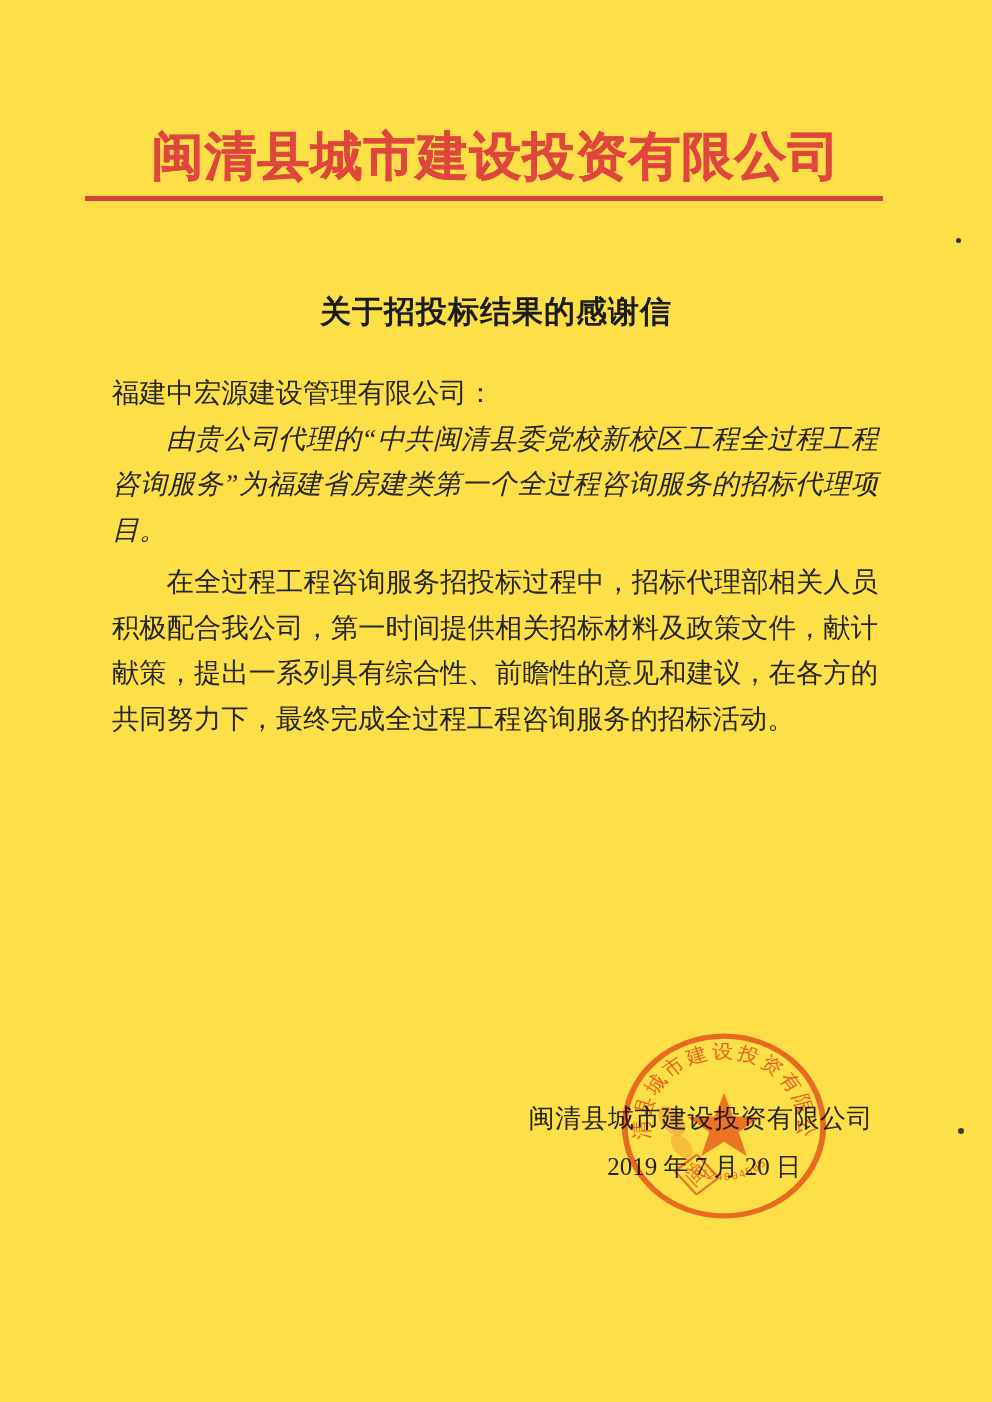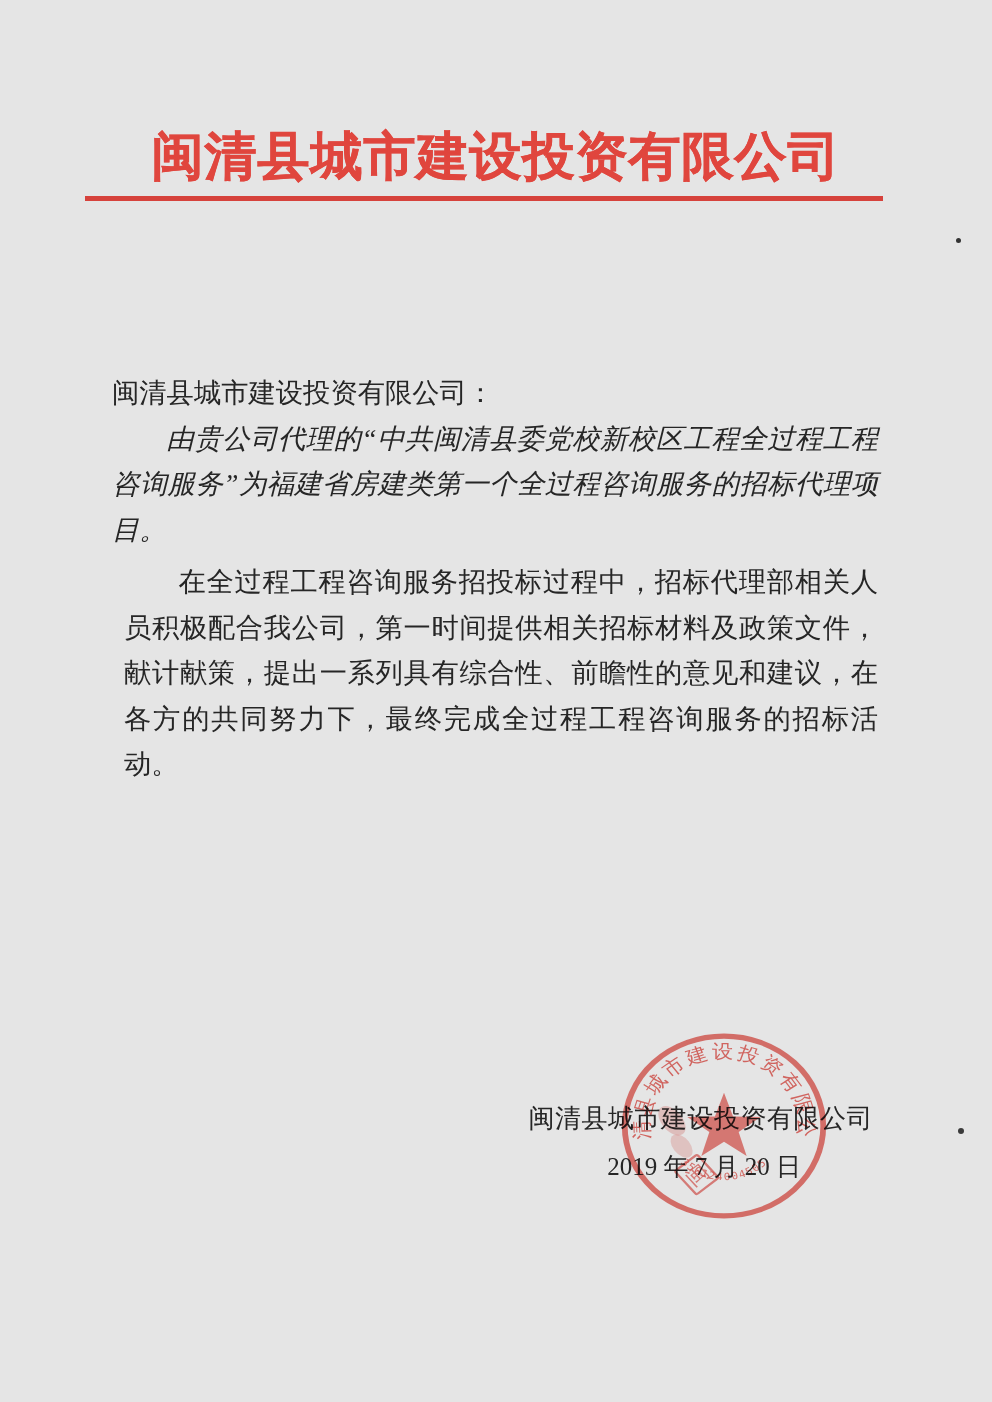--- a/index.html
+++ b/index.html
@@ -1,20 +1,20 @@
 <!DOCTYPE html>
 <html><head>
 <meta charset="utf-8">
 <style>
   html, body { margin: 0; padding: 0; background: #ffffff; }
   .page {
     position: relative;
     width: 992px;
     height: 1402px;
-    background: #e5e5e5;
+    background: #fde047;
     overflow: hidden;
     font-family: "Liberation Serif", serif;
     color: #262626;
   }
   
   .letterhead {
     position: absolute;
     top: 122px; left: 0; width: 100%;
     text-align: center;
     font-size: 52px;
@@ -47,21 +47,21 @@
     left: 112px; top: 371px;
     width: 766px;
     font-size: 27.3px;
     line-height: 45.5px;
     text-align: justify;
     color: #262626;
   }
   .body-text p { margin: 0; padding: 0; }
   .recipient { text-indent: 0; }
   .para { text-indent: 2em; }
-  .para + .para { margin-top: 7px; margin-left: 12px; }
+  .para + .para { margin-top: 7px; }
   .body-text p:first-child + .para { margin-top: 0; font-style: italic; }
   
   .signature-company {
     position: absolute;
     top: 1101px; left: 0;
     width: 873px;
     text-align: right;
     font-size: 26px;
     letter-spacing: 0.5px;
     color: #262626;
@@ -93,23 +93,24 @@
 </style>
 </head>
 <body>
 
 <div class="page">
 
   <div class="letterhead">闽清县城市建设投资有限公司</div>
 
   <div class="red-rule"></div>
 
+  <div class="doc-title">关于招投标结果的感谢信</div>
 
   <div class="body-text">
-    <p class="recipient">闽清县城市建设投资有限公司：</p>
+    <p class="recipient">福建中宏源建设管理有限公司：</p>
     <p class="para">由贵公司代理的“中共闽清县委党校新校区工程全过程工程咨询服务”为福建省房建类第一个全过程咨询服务的招标代理项目。</p>
     <p class="para">在全过程工程咨询服务招投标过程中，招标代理部相关人员积极配合我公司，第一时间提供相关招标材料及政策文件，献计献策，提出一系列具有综合性、前瞻性的意见和建议，在各方的共同努力下，最终完成全过程工程咨询服务的招标活动。</p>
   </div>
 
   <div class="signature-company">闽清县城市建设投资有限公司</div>
 
   <div class="signature-date">2019 年 7 月 20 日</div>
 
   <svg class="seal" viewBox="0 0 220 220" preserveAspectRatio="none" xmlns="http://www.w3.org/2000/svg" xmlns:xlink="http://www.w3.org/1999/xlink">
     <defs>

